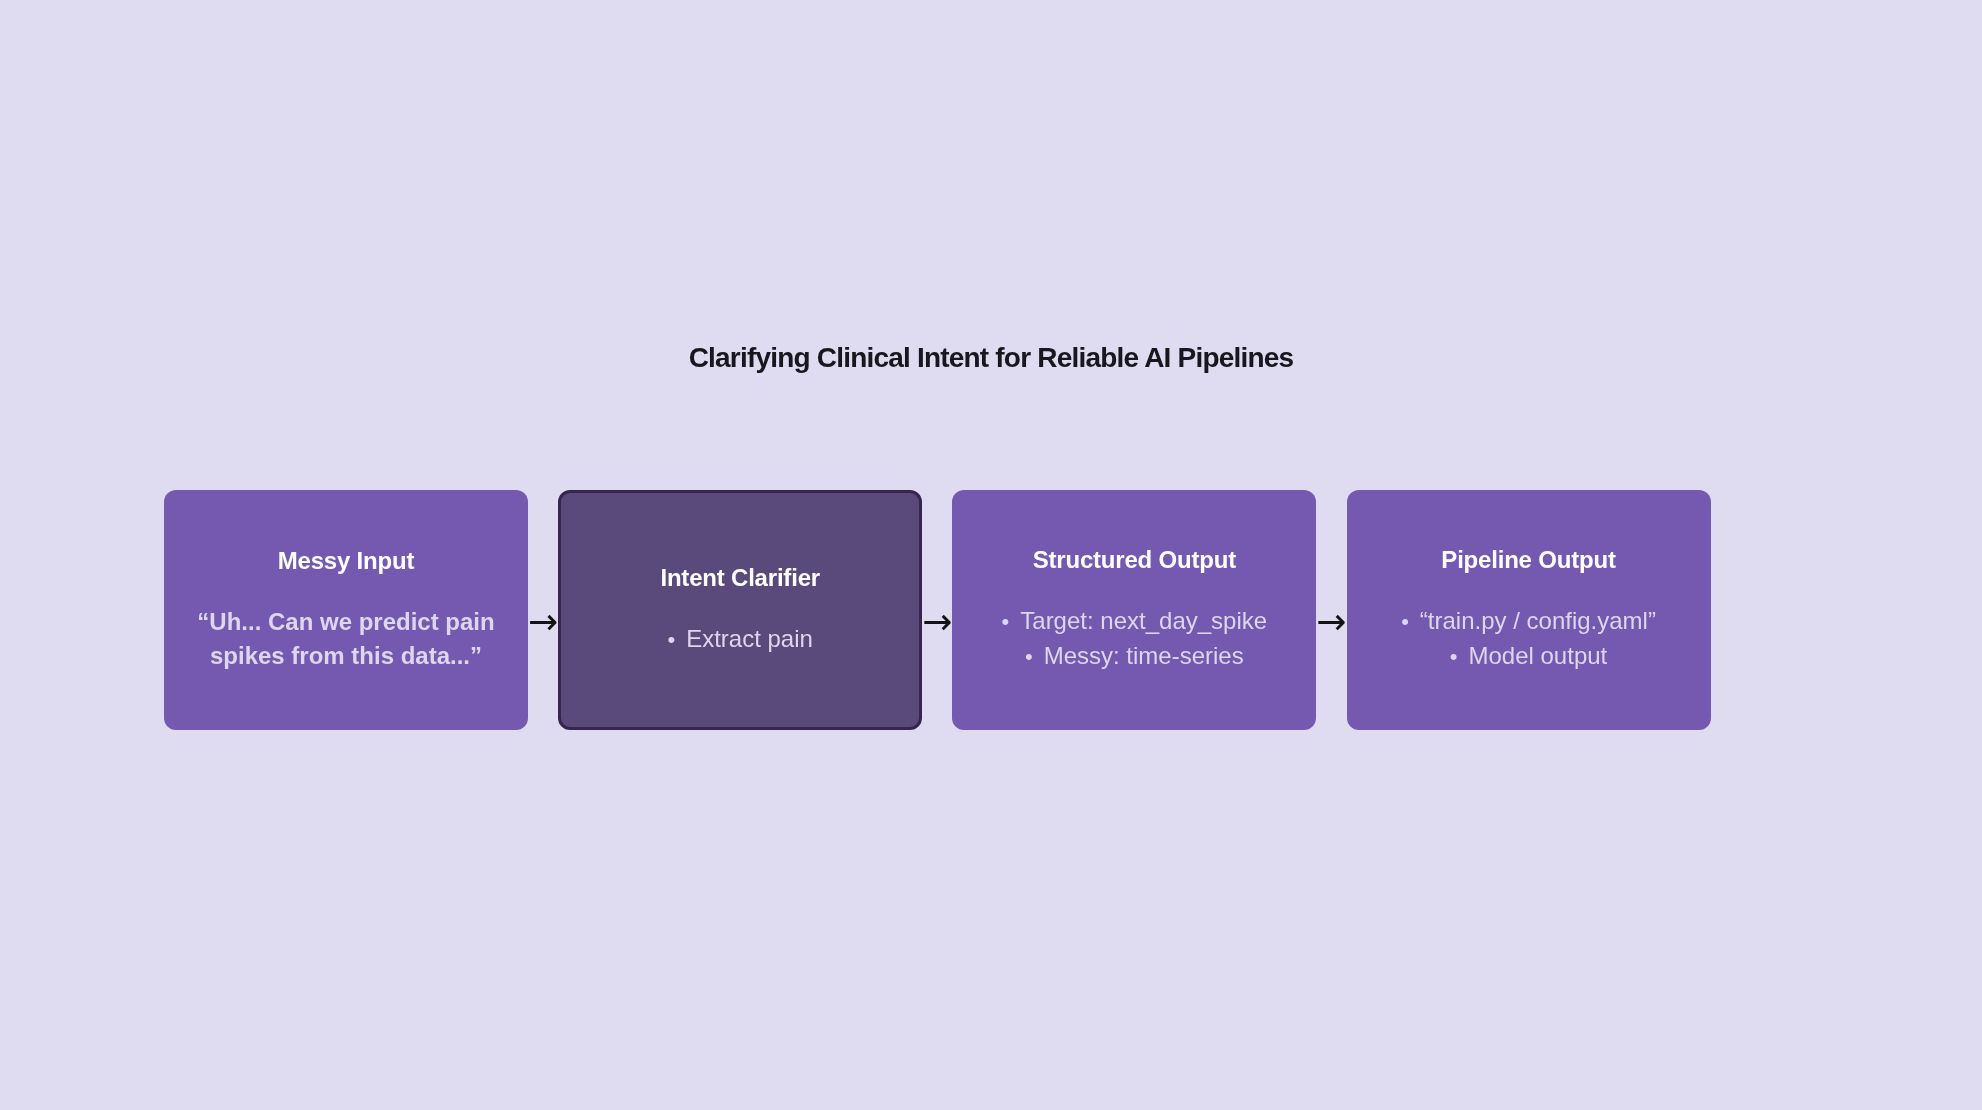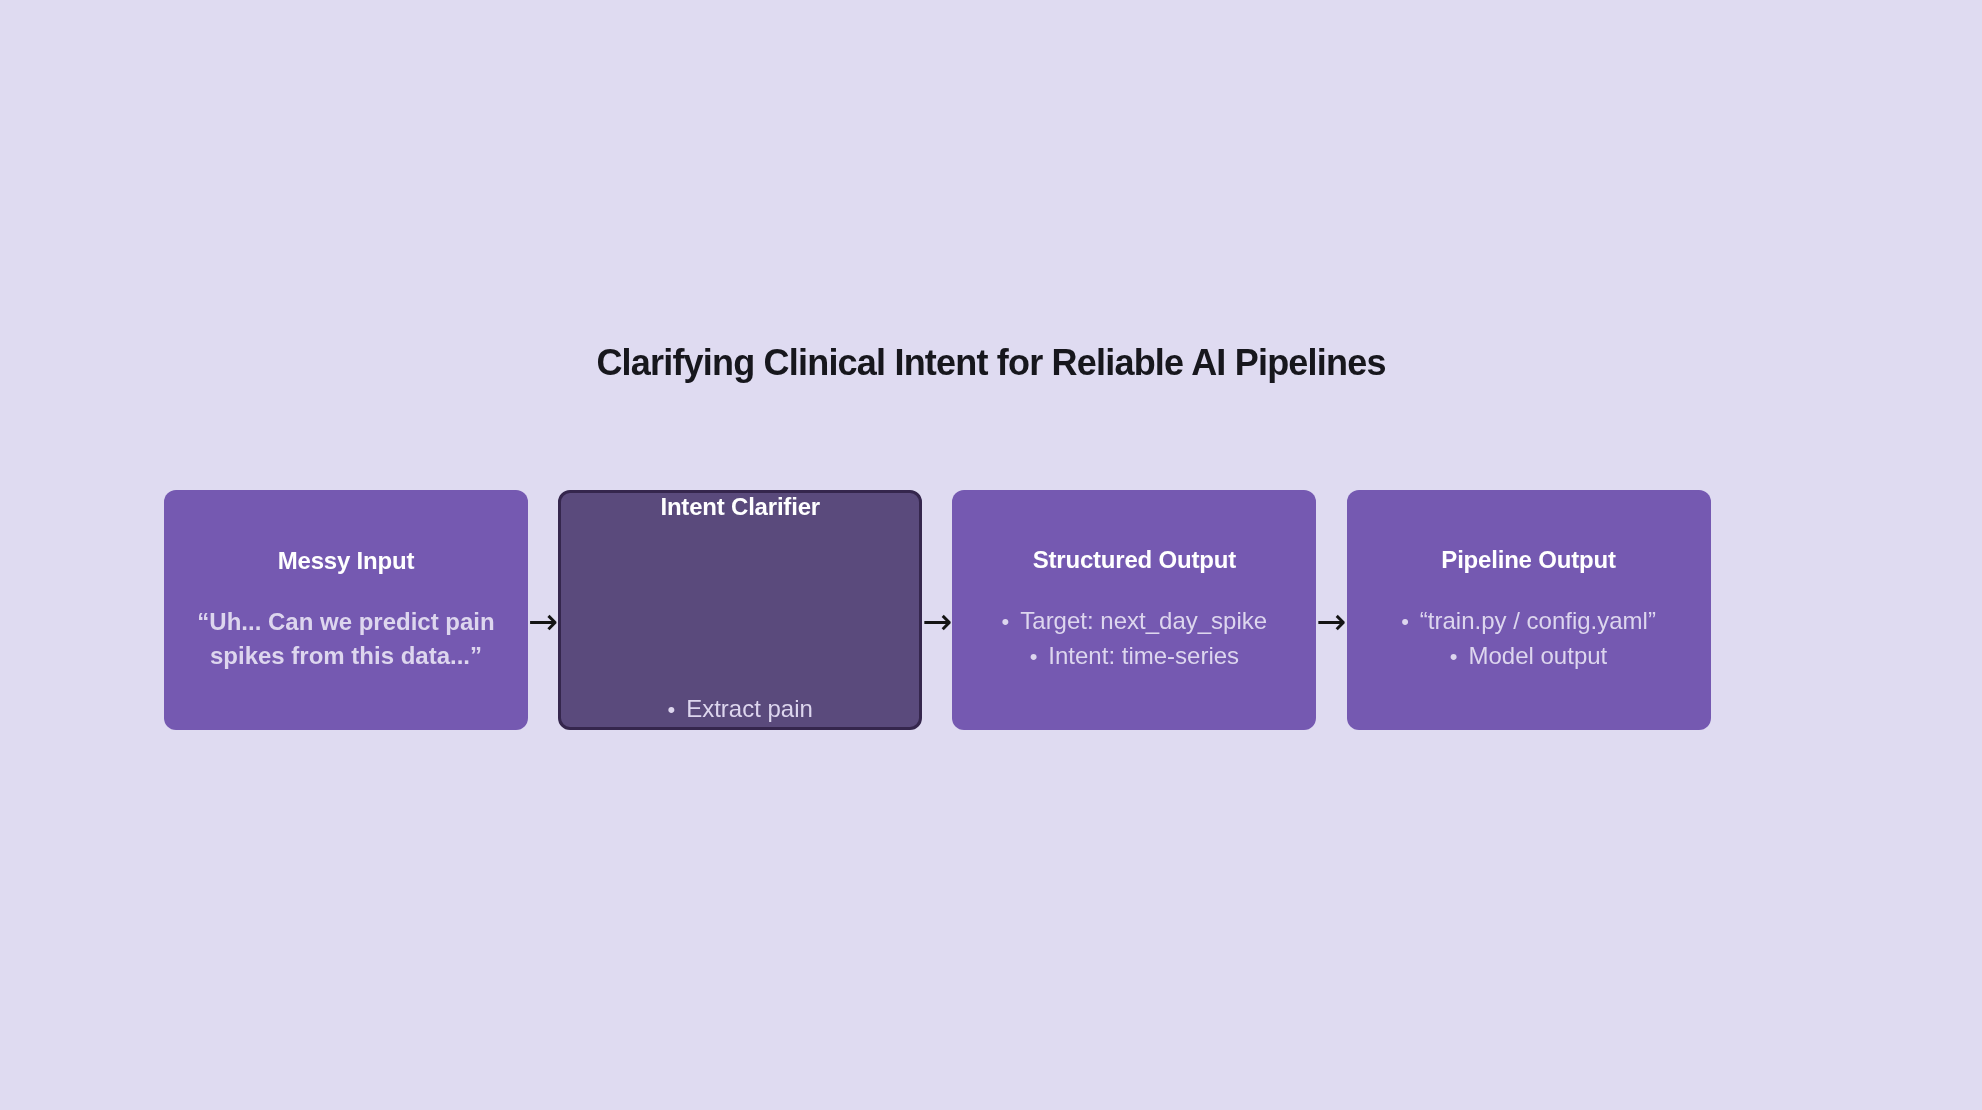--- a/index.html
+++ b/index.html
@@ -14,21 +14,21 @@
     height: 1110px;
     background: var(--background, #dfdbf1);
     overflow: hidden;
   }
   .diagram-title {
     position: absolute;
     top: 342px;
     left: 0;
     width: 100%;
     text-align: center;
-    font-size: 36px;
+    font-size: 28px;
     font-weight: 700;
     letter-spacing: -0.8px;
     color: var(--title-text, #17171d);
   }
   .flow-row {
     position: absolute;
     top: 490px;
     left: 164px;
     width: 1312px;
     height: 240px;
@@ -44,21 +44,20 @@
     display: flex;
     flex-direction: column;
     align-items: center;
     justify-content: center;
     padding: 0 26px;
     text-align: center;
   }
   .flow-node.highlighted {
     background: var(--node-highlight-fill, #5a4a7c);
     border: 3px solid var(--node-highlight-border, #35264d);
-    justify-content: space-between;
   }
   .node-title {
     font-size: 24px;
     font-weight: 700;
     color: var(--node-title-text, #ffffff);
     margin-bottom: 30px;
     letter-spacing: -0.2px;
   }
   .node-item-list {
     font-size: 24px;
@@ -112,21 +111,21 @@
   </div>
 
   <div class="arrow-cell">
     <span class="arrow-glyph">→</span>
   </div>
 
   <div class="flow-node">
     <div class="node-title">Structured Output</div>
     <div class="node-item-list">
           <div class="node-item"><span class="bullet">•</span><span>Target: next_day_spike</span></div>
-          <div class="node-item"><span class="bullet">•</span><span>Intent: time-series</span></div>
+          <div class="node-item"><span class="bullet">•</span><span>Messy: time-series</span></div>
         </div>
   </div>
 
   <div class="arrow-cell">
     <span class="arrow-glyph">→</span>
   </div>
 
   <div class="flow-node">
     <div class="node-title">Pipeline Output</div>
     <div class="node-item-list">

